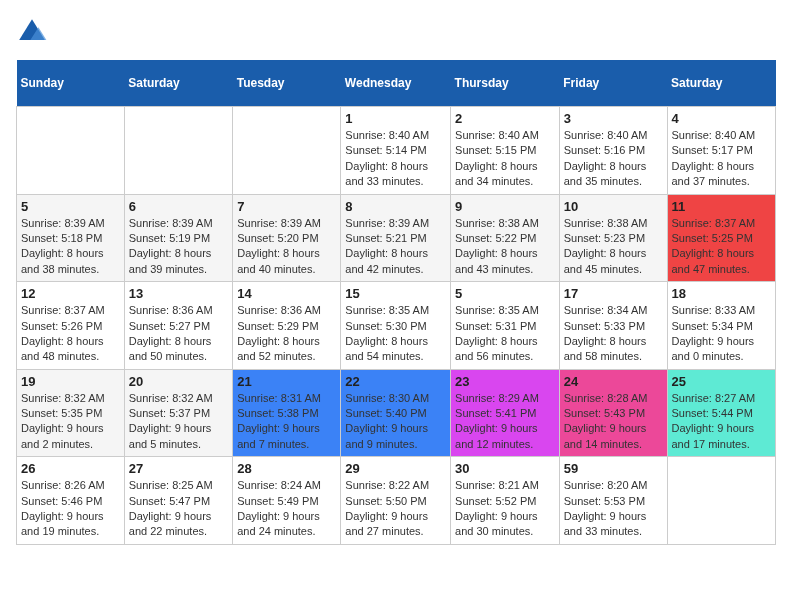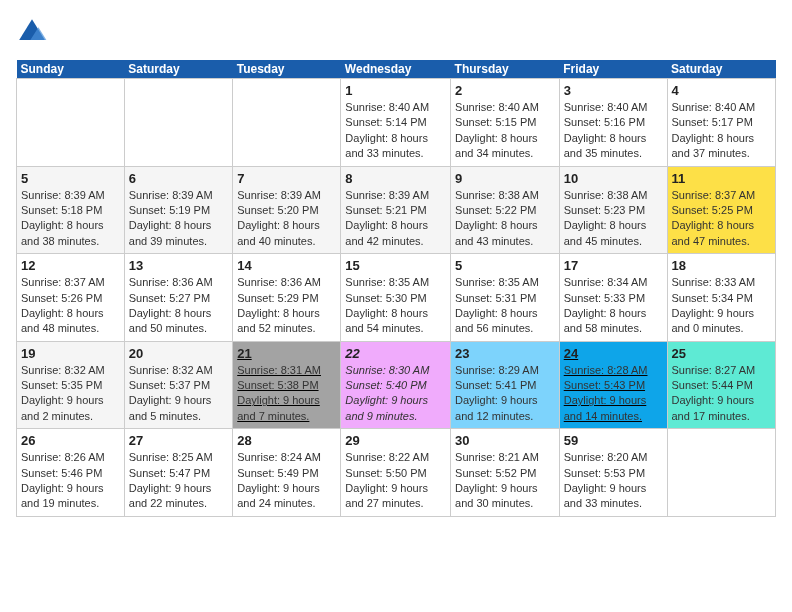--- a/index.html
+++ b/index.html
@@ -45,21 +45,21 @@
       color: #444;
     }
     .calendar {
       width: 100%;
       border-collapse: collapse;
       font-size: 11px;
     }
     .calendar th {
       background: #1a5dab;
       color: #fff;
-      padding: 2px 4px;
+      padding: 16px 4px;
       text-align: left;
       font-size: 12px;
       font-weight: bold;
     }
     .calendar td {
       border: 1px solid #ccc;
       vertical-align: top;
       padding: 4px;
       width: 113px;
       min-height: 80px;
@@ -155,21 +155,21 @@
           <div class="day-info">Sunrise: 8:39 AM<br>Sunset: 5:21 PM<br>Daylight: 8 hours<br>and 42 minutes.</div>
         </td>
         <td style="background: rgb(245, 245, 245);">
           <div class="day-number">9</div>
           <div class="day-info">Sunrise: 8:38 AM<br>Sunset: 5:22 PM<br>Daylight: 8 hours<br>and 43 minutes.</div>
         </td>
         <td style="background: rgb(245, 245, 245);">
           <div class="day-number">10</div>
           <div class="day-info">Sunrise: 8:38 AM<br>Sunset: 5:23 PM<br>Daylight: 8 hours<br>and 45 minutes.</div>
         </td>
-        <td style="background: #fde047;">
+        <td style="background: #ef4444;">
           <div class="day-number">11</div>
           <div class="day-info">Sunrise: 8:37 AM<br>Sunset: 5:25 PM<br>Daylight: 8 hours<br>and 47 minutes.</div>
         </td>
       </tr>
       <tr>
         <td>
           <div class="day-number">12</div>
           <div class="day-info">Sunrise: 8:37 AM<br>Sunset: 5:26 PM<br>Daylight: 8 hours<br>and 48 minutes.</div>
         </td>
         <td>
@@ -199,33 +199,33 @@
       </tr>
       <tr style="background: rgb(245, 245, 245);">
         <td style="background: rgb(245, 245, 245);">
           <div class="day-number">19</div>
           <div class="day-info">Sunrise: 8:32 AM<br>Sunset: 5:35 PM<br>Daylight: 9 hours<br>and 2 minutes.</div>
         </td>
         <td style="background: rgb(245, 245, 245);">
           <div class="day-number">20</div>
           <div class="day-info">Sunrise: 8:32 AM<br>Sunset: 5:37 PM<br>Daylight: 9 hours<br>and 5 minutes.</div>
         </td>
-        <td style="background: #a3a3a3; text-decoration: underline;">
+        <td style="background: #3b82f6;">
           <div class="day-number">21</div>
           <div class="day-info">Sunrise: 8:31 AM<br>Sunset: 5:38 PM<br>Daylight: 9 hours<br>and 7 minutes.</div>
         </td>
-        <td style="background: #f0abfc; font-style: italic;">
+        <td style="background: #3b82f6;">
           <div class="day-number">22</div>
           <div class="day-info">Sunrise: 8:30 AM<br>Sunset: 5:40 PM<br>Daylight: 9 hours<br>and 9 minutes.</div>
         </td>
-        <td style="background: #7dd3fc;">
+        <td style="background: #d946ef;">
           <div class="day-number">23</div>
           <div class="day-info">Sunrise: 8:29 AM<br>Sunset: 5:41 PM<br>Daylight: 9 hours<br>and 12 minutes.</div>
         </td>
-        <td style="background: #0ea5e9; text-decoration: underline;">
+        <td style="background: #ec4899;">
           <div class="day-number">24</div>
           <div class="day-info">Sunrise: 8:28 AM<br>Sunset: 5:43 PM<br>Daylight: 9 hours<br>and 14 minutes.</div>
         </td>
         <td style="background: #5eead4;">
           <div class="day-number">25</div>
           <div class="day-info">Sunrise: 8:27 AM<br>Sunset: 5:44 PM<br>Daylight: 9 hours<br>and 17 minutes.</div>
         </td>
       </tr>
       <tr>
         <td>

